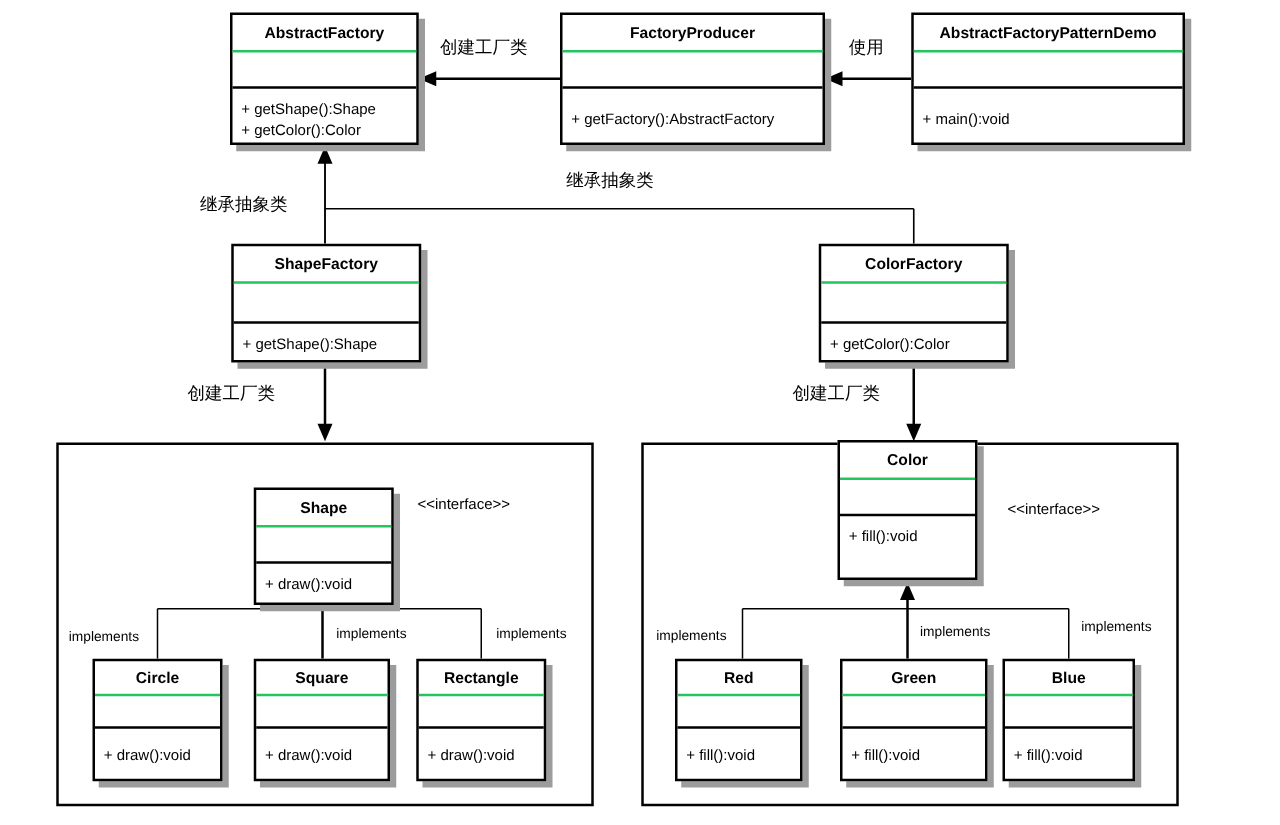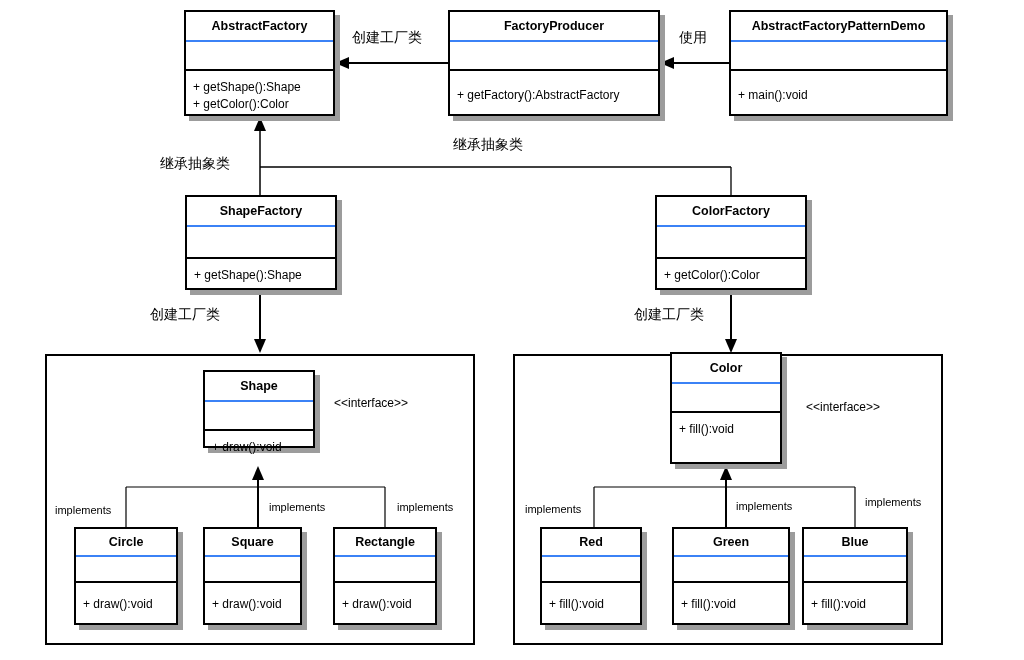--- a/index.html
+++ b/index.html
@@ -11,21 +11,21 @@
   .stage{position:absolute;left:0;top:0;width:1024px;height:660px;}
   svg.wires{position:absolute;left:0;top:0;width:1024px;height:660px;pointer-events:none;}
 
   
   .uml-class{
     position:absolute;box-sizing:border-box;background:#fff;
     border:2px solid #000;box-shadow:5px 5px 0 #9c9c9c;z-index:3;
   }
   .uml-title{
     display:flex;align-items:center;justify-content:center;
-    font-weight:bold;font-size:12.5px;border-bottom:2px solid #3b82f6;
+    font-weight:bold;font-size:12.5px;border-bottom:2px solid #22c55e;
     white-space:nowrap;overflow:hidden;
   }
   .uml-fields{border-bottom:2px solid #000;}
   .uml-methods{
     display:flex;flex-direction:column;justify-content:center;
     font-size:12px;padding:2px 7px;line-height:17px;white-space:nowrap;
   }
   
   .r1 .uml-title{height:28px}.r1 .uml-fields{height:27px}.r1 .uml-methods{height:45px}
   .r2 .uml-title{height:28px}.r2 .uml-fields{height:30px}.r2 .uml-methods{height:29px}
@@ -132,21 +132,21 @@
   </div>
 
   <div class="uml-class r2" style="left:655px;top:195px;width:152px;height:95px">
     <div class="uml-title">ColorFactory</div>
     <div class="uml-fields"></div>
     <div class="uml-methods">
       <div>+ getColor():Color</div>
     </div>
   </div>
 
-  <div class="uml-class r3" style="left:203px;top:370px;width:112px;height:78px">
+  <div class="uml-class r3" style="left:203px;top:390px;width:112px;height:94px">
     <div class="uml-title">Shape</div>
     <div class="uml-fields"></div>
     <div class="uml-methods">
       <div>+ draw():void</div>
     </div>
   </div>
 
   <div class="uml-class r3" style="left:670px;top:352px;width:112px;height:112px">
     <div class="uml-title">Color</div>
     <div class="uml-fields"></div>
@@ -156,21 +156,21 @@
   </div>
 
   <div class="uml-class r4" style="left:74px;top:527px;width:104px;height:98px">
     <div class="uml-title">Circle</div>
     <div class="uml-fields"></div>
     <div class="uml-methods">
       <div>+ draw():void</div>
     </div>
   </div>
 
-  <div class="uml-class r4" style="left:203px;top:527px;width:99px;height:98px">
+  <div class="uml-class r4" style="left:203px;top:527px;width:109px;height:98px">
     <div class="uml-title">Square</div>
     <div class="uml-fields"></div>
     <div class="uml-methods">
       <div>+ draw():void</div>
     </div>
   </div>
 
   <div class="uml-class r4" style="left:333px;top:527px;width:104px;height:98px">
     <div class="uml-title">Rectangle</div>
     <div class="uml-fields"></div>

